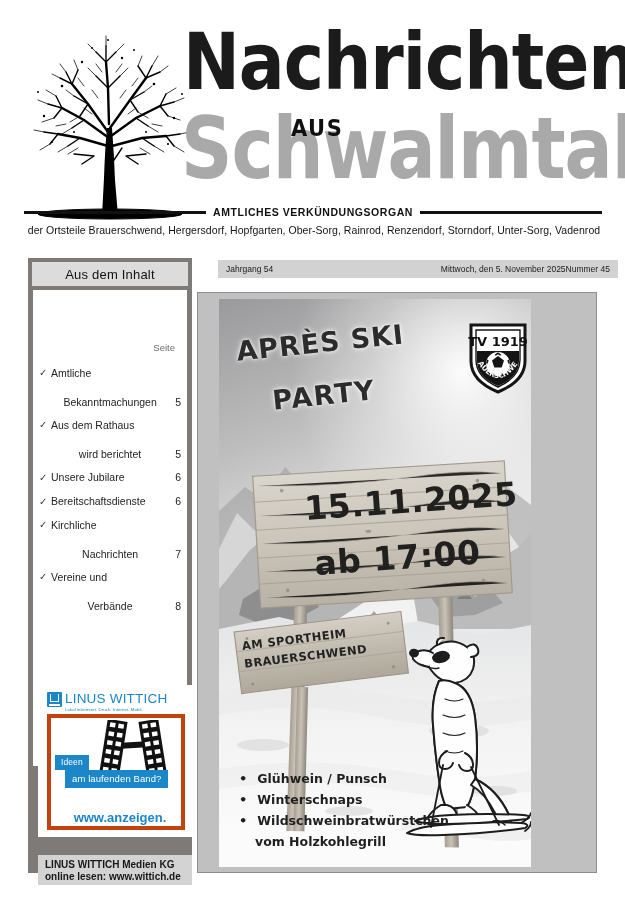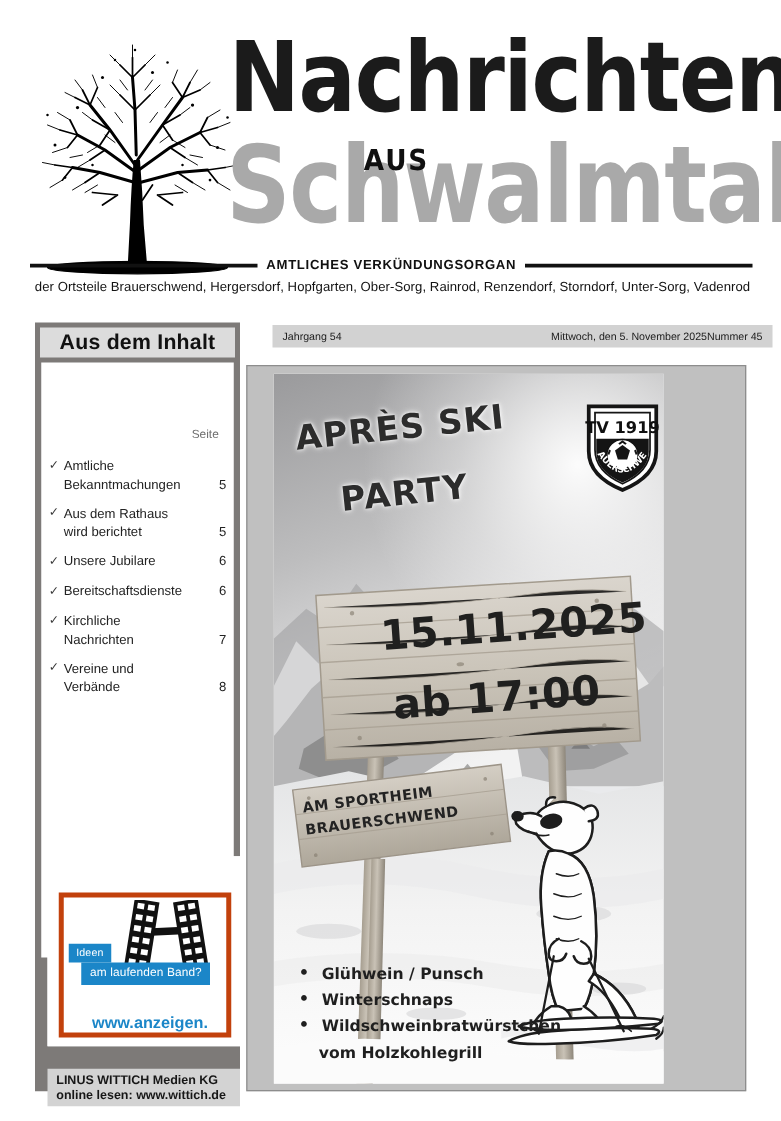--- a/index.html
+++ b/index.html
@@ -69,39 +69,39 @@
   }
   .sidebar-inner {
     position: absolute; left: 5px; top: 32px; width: 154px; height: 476px;
     background: #ffffff;
   }
   .inhalt-head {
     position: absolute; left: 4px; top: 4px; width: 156px; height: 24px;
     background: #dcdcdc; display: flex; align-items: center; justify-content: center;
   }
   .inhalt-head span {
-    font-size: 17px; font-weight: 700; color: #111; letter-spacing: .2px;
+    font-size: 13px; font-weight: 400; color: #111; letter-spacing: .2px;
   }
 
   .seite-label {
     position: absolute; right: 12px; top: 52px;
     font-size: 9.5px; color: #6d6d6d; font-weight: 400;
   }
 
   .toc { position: absolute; left: 6px; top: 76px; width: 152px; }
   .toc-item { position: relative; margin-bottom: 9px; }
   .toc-l1 { display: flex; align-items: flex-start; }
   .check {
     width: 12px; flex: 0 0 12px; font-size: 10px; color: #3a3a3a;
     line-height: 14px; text-align: left;
   }
   .toc-text { font-size: 10.5px; color: #232323; line-height: 14px; }
   .toc-l2 {
     display: flex; justify-content: space-between; align-items: baseline;
-    padding-left: 12px; padding-right: 10px; margin-top: 1px;
+    padding-left: 12px; padding-right: 10px; margin-top: 15px; text-align: center;
   }
   .toc-l2 .toc-text { flex: 1 1 auto; }
   .toc-page {
     font-size: 10.5px; color: #232323; line-height: 14px;
     flex: 0 0 auto; padding-left: 6px;
   }
   .toc-single {
     display: flex; align-items: baseline; padding-right: 10px;
   }
   .toc-single .toc-text { flex: 1 1 auto; }
@@ -409,20 +409,27 @@
           </div>
           <div class="toc-l2">
             <div class="toc-text">Verbände</div>
             <div class="toc-page">8</div>
           </div>
         </div>
 
       </div>
 
       <div class="wittich-ad">
+        <div class="wittich-logo-row">
+          <div class="wittich-mark"></div>
+          <div class="wittich-words">
+            <div class="wittich-name">LINUS WITTICH</div>
+            <div class="wittich-tag">Lokal informiert. Druck. Internet. Mobil.</div>
+          </div>
+        </div>
 
         <div class="wittich-card">
           <div class="film-strip">
             <svg width="72" height="60" viewBox="0 0 72 60" xmlns="http://www.w3.org/2000/svg">
               <g fill="#111">
 
                 <g transform="rotate(9 16 30)">
                   <rect x="6" y="0" width="20" height="60"></rect>
                 </g>
 

